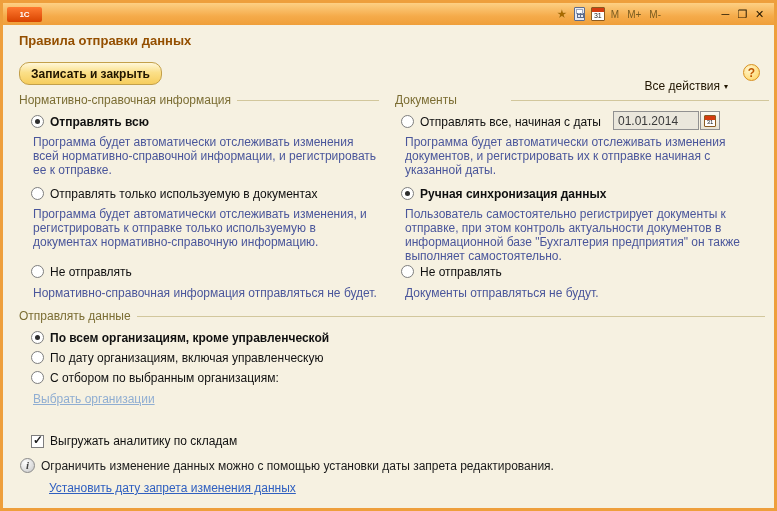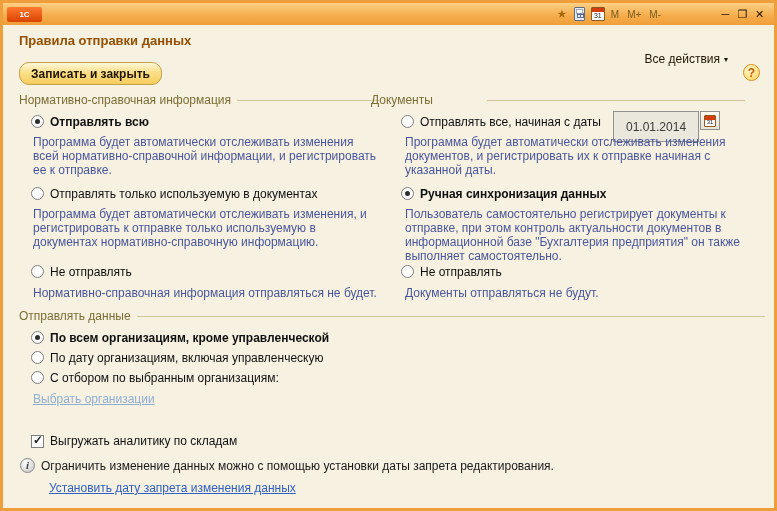--- a/index.html
+++ b/index.html
@@ -39,21 +39,21 @@
   .win-btn { width:17px; height:18px; display:flex; align-items:center; justify-content:center;
     font-size:11px; color:#201500; cursor:default; }
   
   .page-title { position:absolute; left:16px; top:30px; font-size:13px; font-weight:bold; color:#944f00; }
   .btn-save {
     position:absolute; left:16px; top:59px; height:23px; padding:0 11px;
     background:linear-gradient(#fff7d9,#fbe089 45%,#f6cd5d);
     border:1px solid #c3a04a; border-radius:10px;
     font-size:12px; font-weight:bold; color:#201500; display:flex; align-items:center; cursor:default;
   }
-  .all-actions { position:absolute; right:46px; top:49px; font-size:12px; color:#201500;
+  .all-actions { position:absolute; right:46px; top:76px; font-size:12px; color:#201500;
     display:flex; align-items:center; gap:4px; cursor:default; }
   .aa-arrow { font-size:8px; }
   .help-btn {
     position:absolute; right:14px; top:61px; width:17px; height:17px; border-radius:50%;
     background:radial-gradient(circle at 35% 30%, #fff6cf, #ffd257);
     border:1px solid #d89020; color:#c05800; font-weight:bold; font-size:12px;
     display:flex; align-items:center; justify-content:center; cursor:default;
   }
   
   .group-label { position:absolute; display:flex; align-items:center; }
@@ -62,23 +62,23 @@
   
   .opt { position:absolute; display:flex; align-items:center; gap:6px; height:15px; cursor:default; }
   .radio { width:13px; height:13px; border-radius:50%; background:#fff; border:1px solid #7e7e7e;
     flex:0 0 auto; position:relative; }
   .radio.selected::after { content:""; position:absolute; left:3px; top:3px; width:5px; height:5px;
     border-radius:50%; background:#2d2d2d; }
   .opt-label { font-size:12px; color:#101010; white-space:nowrap; }
   .opt-label.sel { font-weight:bold; }
   .desc { position:absolute; font-size:12px; line-height:14px; color:#4a569b; }
   
-  .date-input { position:absolute; left:212px; top:-3px; width:86px; height:31px;
+  .date-input { position:absolute; left:212px; top:-3px; width:86px; height:19px;
     background:#eae7dc; border:1px solid #919191; font-family:"Liberation Sans",sans-serif;
-    font-size:12px; color:#3a3a3a; padding:0 12px; }
+    font-size:12px; color:#3a3a3a; padding:0 4px; }
   .cal-btn { position:absolute; left:299px; top:-3px; width:20px; height:19px;
     background:linear-gradient(#fbf9f1,#e8e3d2); border:1px solid #919191;
     display:flex; align-items:center; justify-content:center; cursor:default; }
   .cal-btn .cal-shape { width:12px; height:12px; }
   .cal-btn .cal-day { font-size:6px; line-height:8px; }
   
   .link { position:absolute; font-size:12px; text-decoration:underline; cursor:default; white-space:nowrap; }
   .link.pale { color:#90aed2; }
   .link.active { color:#3060c0; }
   .chk-row { position:absolute; display:flex; align-items:center; gap:6px; cursor:default; }
@@ -145,21 +145,21 @@
     <span class="opt-label">Отправлять только используемую в документах</span>
   </div>
   <div class="desc" style="left:30px; top:204px; width:344px;">Программа будет автоматически отслеживать изменения, и регистрировать к отправке только используемую в документах нормативно-справочную информацию.</div>
 
   <div class="opt" style="left:28px; top:261px;">
     <span class="radio"></span>
     <span class="opt-label">Не отправлять</span>
   </div>
   <div class="desc" style="left:30px; top:283px; width:344px;">Нормативно-справочная информация отправляться не будет.</div>
 
-  <div class="group-label" style="left:368px; top:90px; width:374px;gap:48px;">
+  <div class="group-label" style="left:392px; top:90px; width:374px;gap:48px;">
     <span class="gl-text">Документы</span>
       <span class="gl-line"></span>
   </div>
 
   <div class="opt" style="left:398px; top:111px; width:356px;">
     <span class="radio"></span>
     <span class="opt-label">Отправлять все, начиная с даты</span>
     <input class="date-input" type="text" readonly="" value="01.01.2014" style="">
     <span class="cal-btn">
       <span class="cal-shape">

